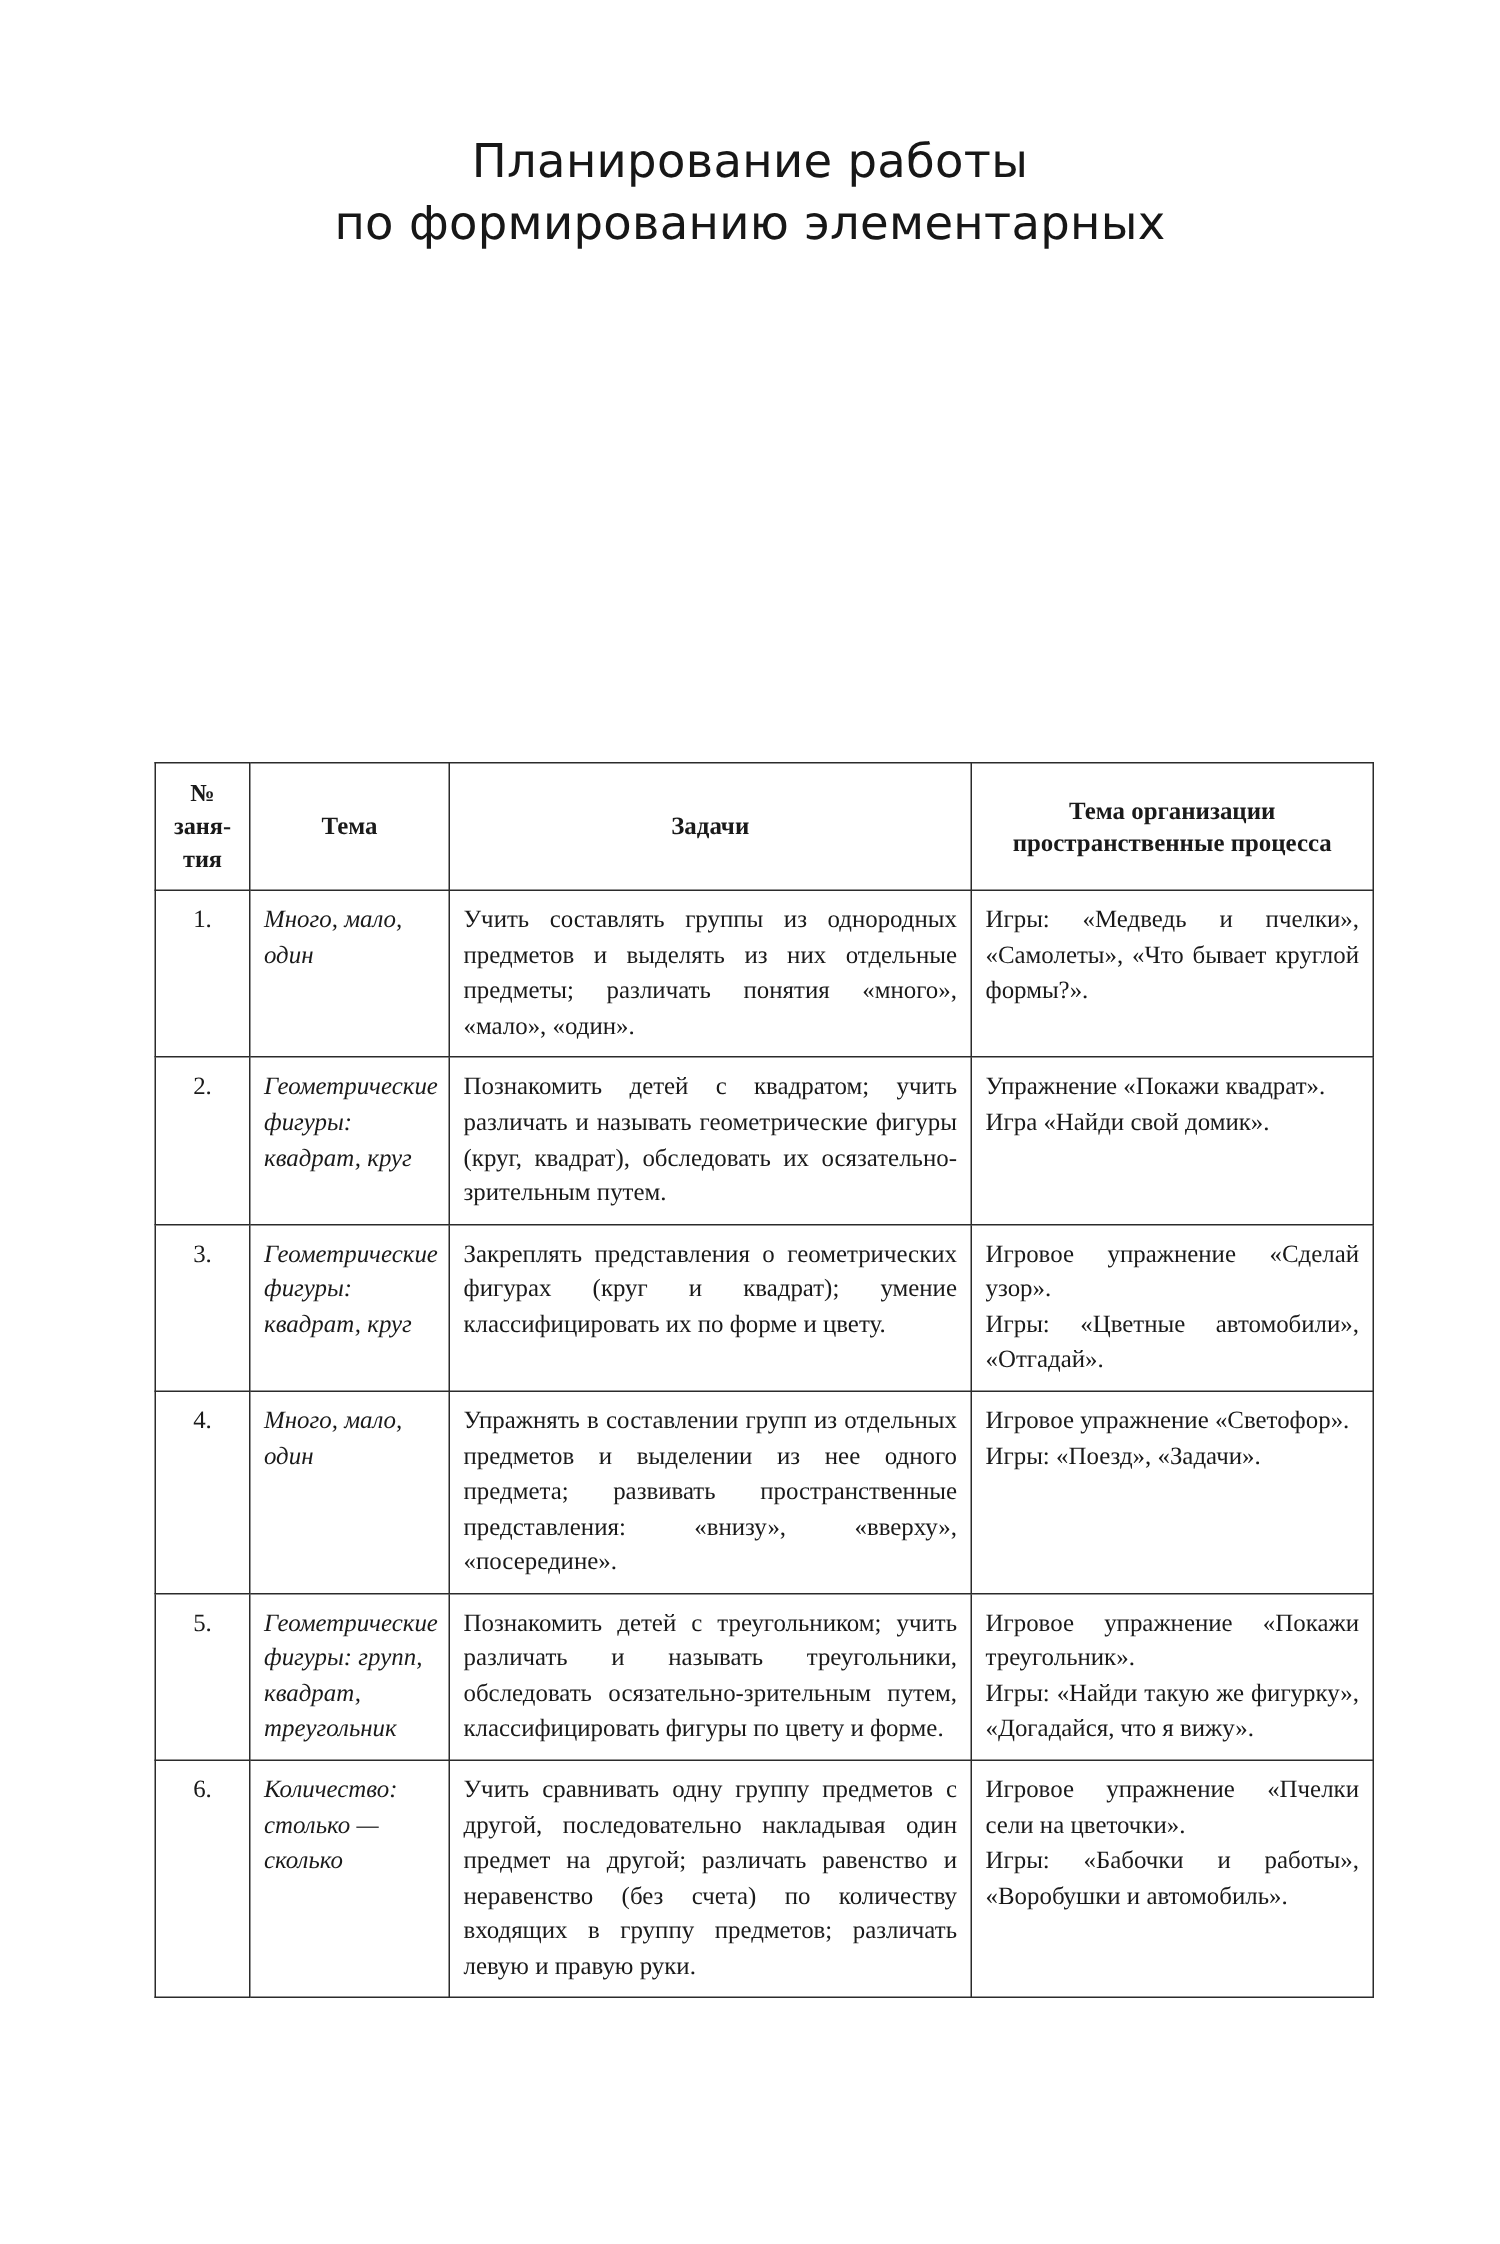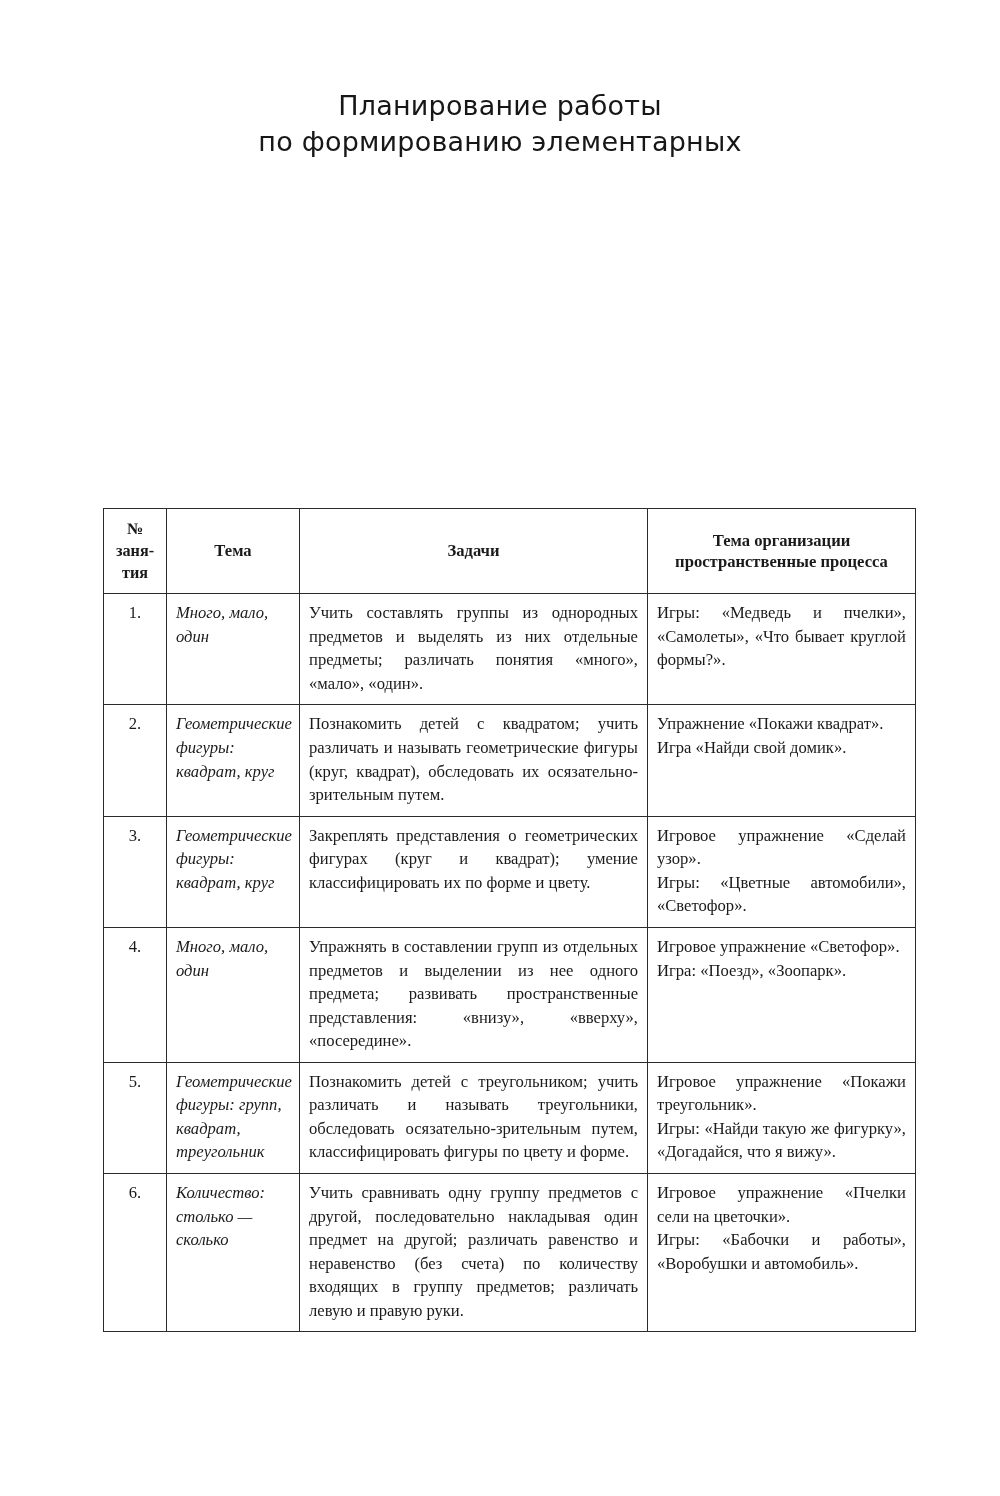--- a/index.html
+++ b/index.html
@@ -19,21 +19,21 @@
     width: 1000px;
     height: 1496px;
     box-sizing: border-box;
     padding: 0;
     position: relative;
   }
   .title-block {
     margin-top: 88px;
     text-align: center;
     font-family: "DejaVu Sans", sans-serif;
-    font-size: 27px;
+    font-size: 31px;
     line-height: 1.33;
     font-weight: 400;
     letter-spacing: 0.2px;
     color: #171717;
   }
   .title-line {
     display: block;
     white-space: nowrap;
   }
   .table-wrap {
@@ -140,30 +140,30 @@
               <span>Упражнение «Покажи квадрат».</span>
               <span>Игра «Найди свой домик».</span>
             </td>
         </tr>
         <tr>
           <td class="num">3.</td>
           <td class="theme">Геометрические фигуры: квадрат, круг</td>
           <td class="tasks">Закреплять представления о геометрических фигурах (круг и квадрат); умение классифицировать их по форме и цвету.</td>
           <td class="forms">
               <span>Игровое упражнение «Сделай узор».</span>
-              <span>Игры: «Цветные автомобили», «Светофор».</span>
+              <span>Игры: «Цветные автомобили», «Отгадай».</span>
             </td>
         </tr>
         <tr>
           <td class="num">4.</td>
           <td class="theme">Много, мало, один</td>
           <td class="tasks">Упражнять в составлении групп из отдельных предметов и выделении из нее одного предмета; развивать пространственные представления: «внизу», «вверху», «посередине».</td>
           <td class="forms">
               <span>Игровое упражнение «Светофор».</span>
-              <span>Игра: «Поезд», «Зоопарк».</span>
+              <span>Игры: «Поезд», «Задачи».</span>
             </td>
         </tr>
         <tr>
           <td class="num">5.</td>
           <td class="theme">Геометрические фигуры: групп, квадрат, треугольник</td>
           <td class="tasks">Познакомить детей с треугольником; учить различать и называть треугольники, обследовать осязательно-зрительным путем, классифицировать фигуры по цвету и форме.</td>
           <td class="forms">
               <span>Игровое упражнение «Покажи треугольник».</span>
               <span>Игры: «Найди такую же фигурку», «Догадайся, что я вижу».</span>
             </td>

